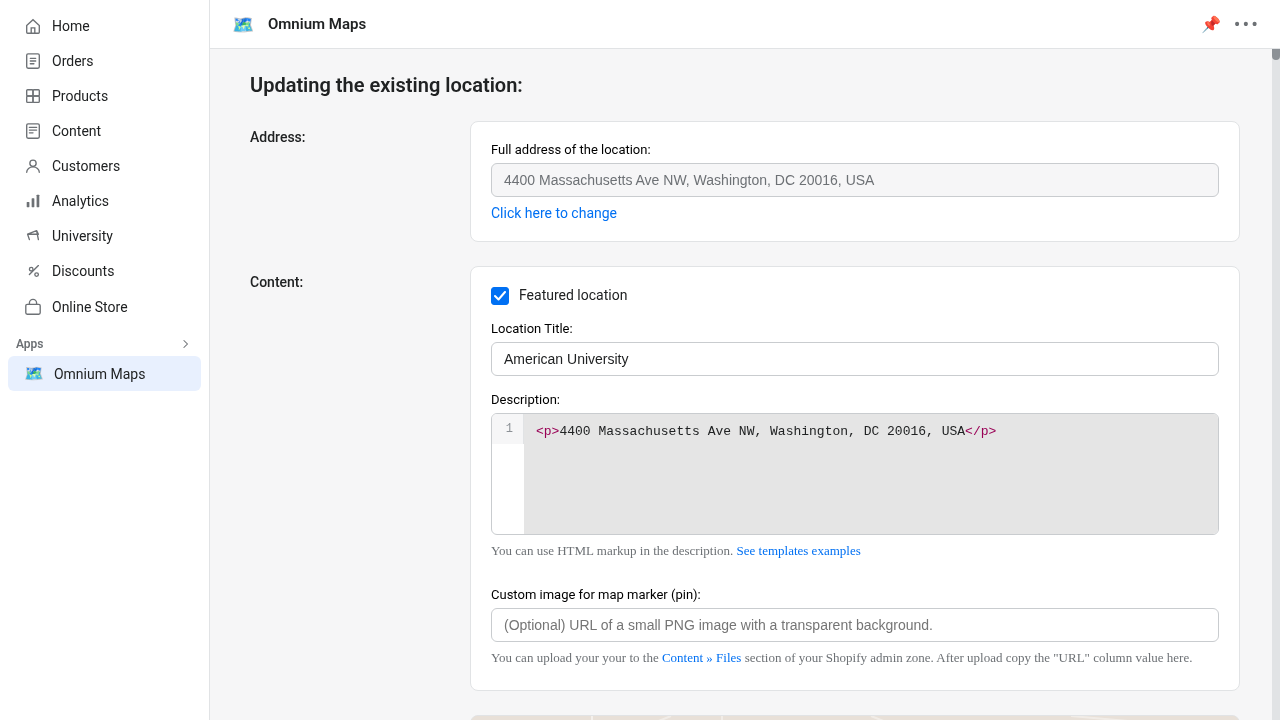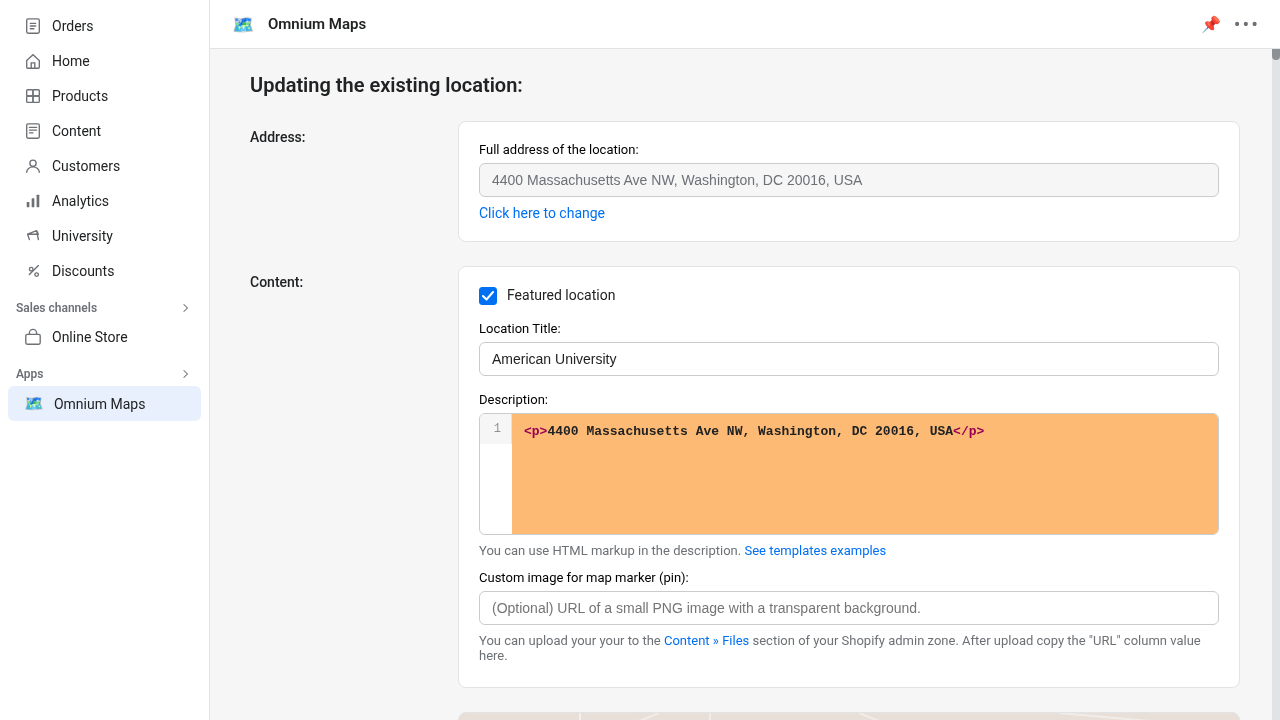--- a/index.html
+++ b/index.html
@@ -110,21 +110,21 @@
 
     .page-title {
       font-size: 20px;
       font-weight: 600;
       margin-bottom: 24px;
       color: #202223;
     }
 
     .form-row {
       display: flex;
-      gap: 8px;
+      gap: 20px;
       margin-bottom: 24px;
       align-items: flex-start;
     }
     .form-label-col {
       width: 200px;
       min-width: 200px;
       font-size: 14px;
       color: #202223;
       font-weight: 500;
       padding-top: 8px;
@@ -204,35 +204,35 @@
       font-size: 12px;
       min-width: 32px;
       text-align: right;
       border-right: 1px solid #e1e3e5;
       user-select: none;
     }
     .editor-content-area {
       flex: 1;
       padding: 8px 12px;
       min-height: 120px;
-      background: #fdba74;
+      background: #e5e5e5;
       outline: none;
       color: #202223;
       font-family: 'Monaco', 'Courier New', monospace;
       font-size: 13px;
       line-height: 1.5;
-      font-weight: bold;
     }
     .code-tag { color: #905; }
     .code-text { color: #202223; }
 
     .helper-text {
       font-size: 13px;
       color: #6d7175;
       margin-top: 8px;
+      font-family: Liberation Serif, serif;
     }
     .helper-link {
       color: #0070f3;
       text-decoration: none;
       cursor: pointer;
     }
 
     .placeholder-input {
       color: #8c9196;
     }
@@ -286,40 +286,40 @@
   </style>
 </head>
 <body>
 
 <div id="sidebar">
 
   <div id="nav-items">
       <div class="sidebar-nav-item">
       <span class="nav-icon">
           <svg width="18" height="18" viewBox="0 0 20 20" fill="none">
+            <path d="M3 9.5L10 3l7 6.5V17a1 1 0 01-1 1H4a1 1 0 01-1-1V9.5z" stroke="#6d7175" stroke-width="1.5" fill="none"></path>
+            <path d="M8 18v-6h4v6" stroke="#6d7175" stroke-width="1.5"></path>
+          </svg>
+        </span>
+      <span>Home</span>
+    </div>
+      <div class="sidebar-nav-item">
+      <span class="nav-icon">
+          <svg width="18" height="18" viewBox="0 0 20 20" fill="none">
             <rect x="3" y="2" width="14" height="16" rx="1.5" stroke="#6d7175" stroke-width="1.5"></rect>
             <line x1="7" y1="7" x2="13" y2="7" stroke="#6d7175" stroke-width="1.5" stroke-linecap="round"></line>
             <line x1="7" y1="10" x2="13" y2="10" stroke="#6d7175" stroke-width="1.5" stroke-linecap="round"></line>
             <line x1="7" y1="13" x2="11" y2="13" stroke="#6d7175" stroke-width="1.5" stroke-linecap="round"></line>
           </svg>
         </span>
       <span>Orders</span>
     </div>
       <div class="sidebar-nav-item">
       <span class="nav-icon">
           <svg width="18" height="18" viewBox="0 0 20 20" fill="none">
-            <path d="M3 9.5L10 3l7 6.5V17a1 1 0 01-1 1H4a1 1 0 01-1-1V9.5z" stroke="#6d7175" stroke-width="1.5" fill="none"></path>
-            <path d="M8 18v-6h4v6" stroke="#6d7175" stroke-width="1.5"></path>
-          </svg>
-        </span>
-      <span>Home</span>
-    </div>
-      <div class="sidebar-nav-item">
-      <span class="nav-icon">
-          <svg width="18" height="18" viewBox="0 0 20 20" fill="none">
             <rect x="3" y="3" width="7" height="7" rx="1" stroke="#6d7175" stroke-width="1.5"></rect>
             <rect x="10" y="3" width="7" height="7" rx="1" stroke="#6d7175" stroke-width="1.5"></rect>
             <rect x="3" y="10" width="7" height="7" rx="1" stroke="#6d7175" stroke-width="1.5"></rect>
             <rect x="10" y="10" width="7" height="7" rx="1" stroke="#6d7175" stroke-width="1.5"></rect>
           </svg>
         </span>
       <span>Products</span>
     </div>
       <div class="sidebar-nav-item">
       <span class="nav-icon">
@@ -365,26 +365,20 @@
             <circle cx="8" cy="8" r="2" stroke="#6d7175" stroke-width="1.5"></circle>
             <circle cx="14" cy="14" r="2" stroke="#6d7175" stroke-width="1.5"></circle>
             <line x1="6" y1="14" x2="16" y2="4" stroke="#6d7175" stroke-width="1.5" stroke-linecap="round"></line>
           </svg>
         </span>
       <span>Discounts</span>
     </div>
     </div>
 
   <div>
-    <div class="sidebar-section-title">
-      <span>Sales channels</span>
-      <svg viewBox="0 0 20 20" fill="currentColor">
-          <path d="M7 5l5 5-5 5" stroke="#6d7175" stroke-width="1.5" fill="none" stroke-linecap="round"></path>
-        </svg>
-    </div>
     <div class="sidebar-nav-item">
       <span class="nav-icon">
         <svg width="18" height="18" viewBox="0 0 20 20" fill="none">
             <rect x="2" y="7" width="16" height="11" rx="1.5" stroke="#6d7175" stroke-width="1.5"></rect>
             <path d="M6 7V5.5a4 4 0 118 0V7" stroke="#6d7175" stroke-width="1.5" stroke-linecap="round"></path>
           </svg>
       </span>
       <span>Online Store</span>
     </div>
   </div>
@@ -443,21 +437,21 @@
               </svg>
             </div>
             <span>Featured location</span>
           </div>
 
           <div style="margin-bottom:16px;">
             <div class="field-label">Location Title:</div>
             <input type="text" class="text-input" value="American University" style="">
           </div>
 
-          <div style="margin-bottom:12px;">
+          <div style="margin-bottom:28px;">
             <div class="field-label">Description:</div>
             <div class="description-editor">
               <div class="editor-line">
                 <div class="line-number">1</div>
                 <div class="editor-content-area" contenteditable="true" style="">
                   <span class="code-tag">&lt;p&gt;</span><span class="code-text">4400 Massachusetts Ave NW, Washington, DC 20016, USA</span><span class="code-tag">&lt;/p&gt;</span>
                 </div>
               </div>
             </div>
             <p class="helper-text">

